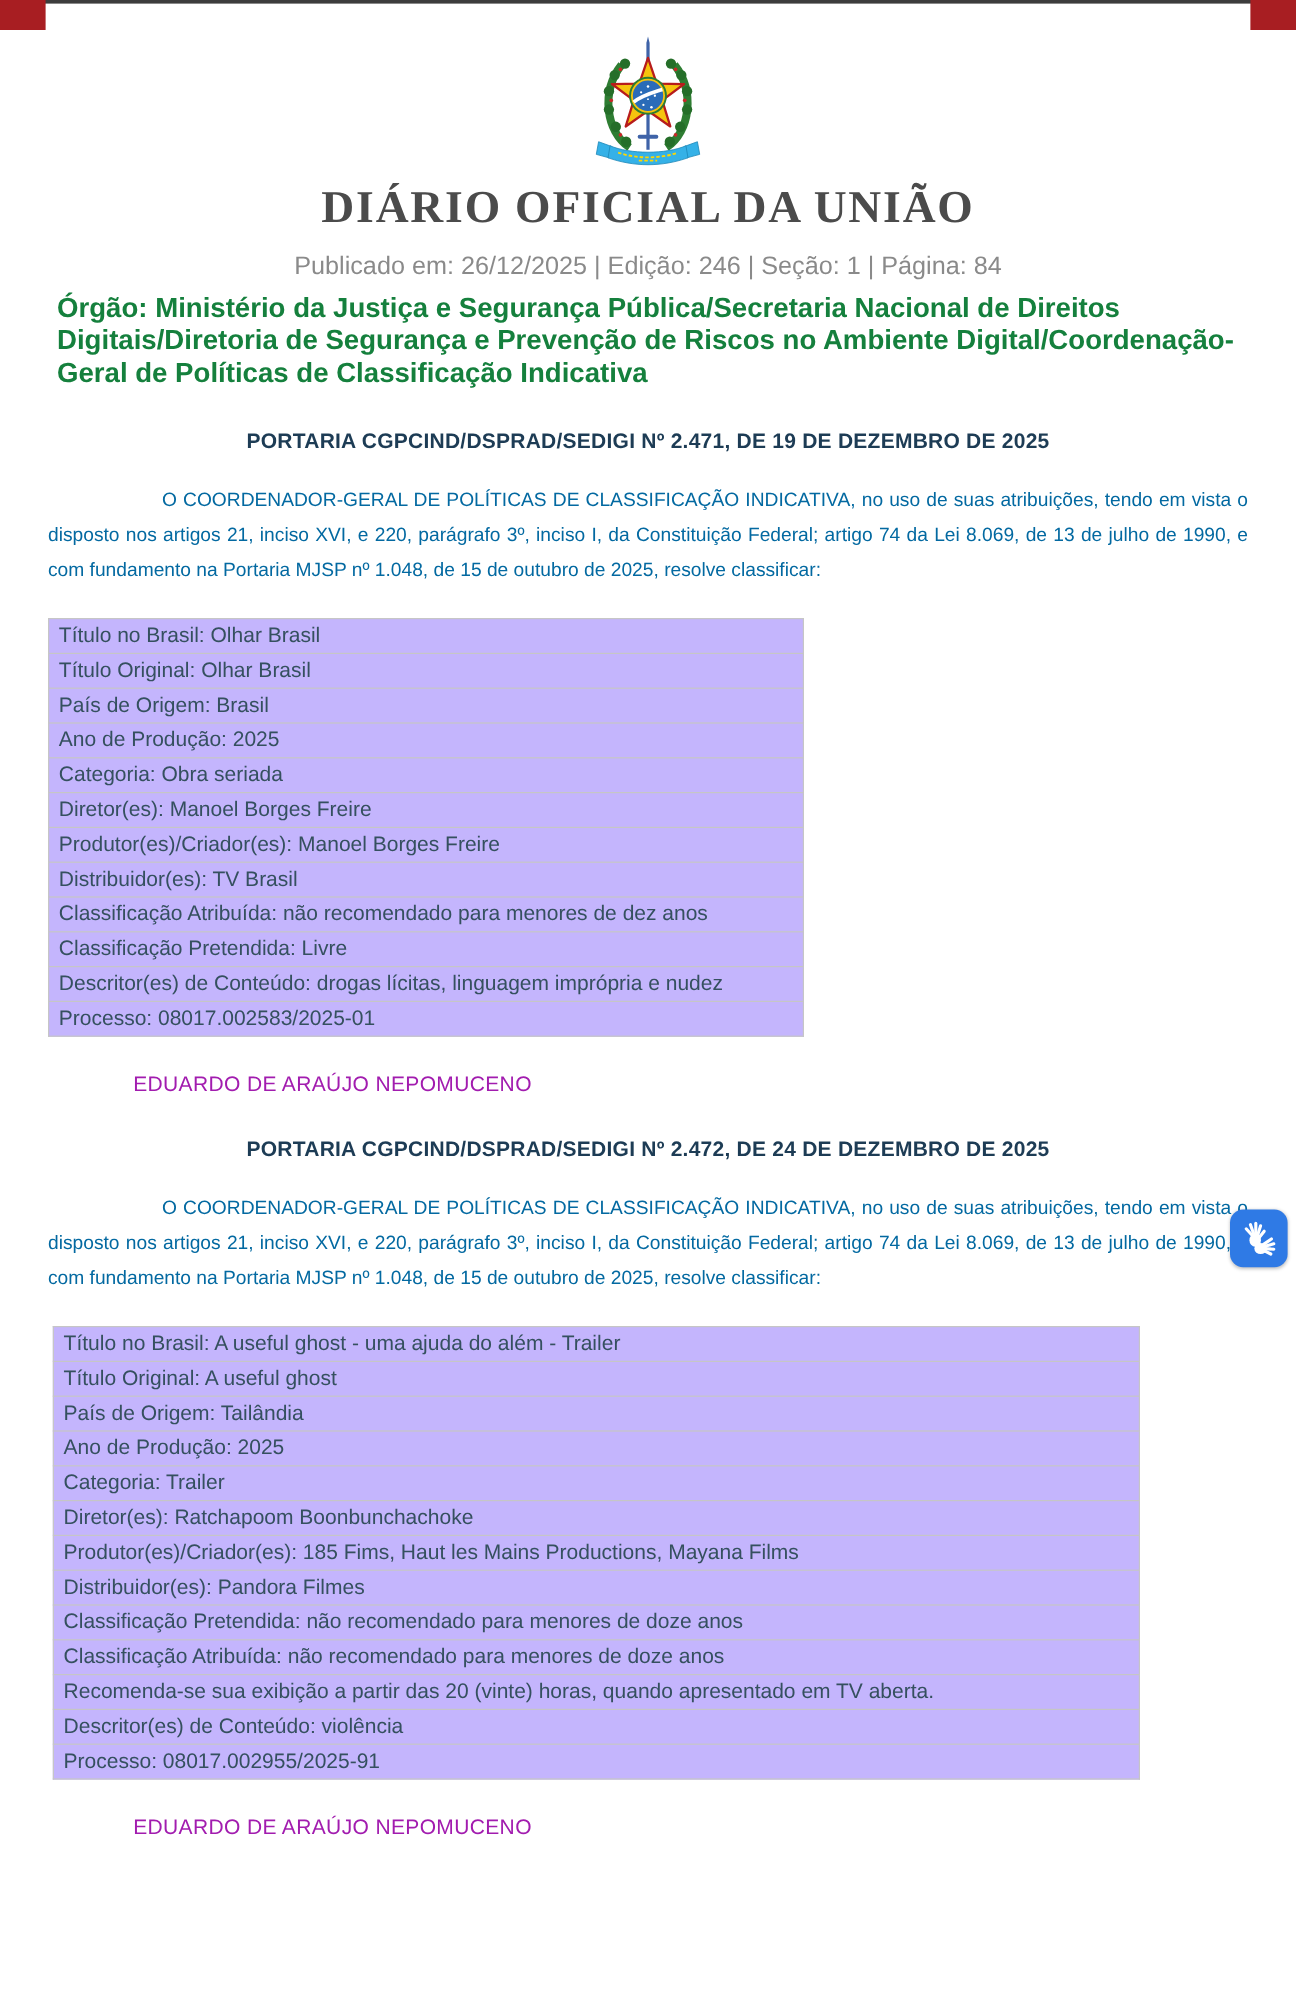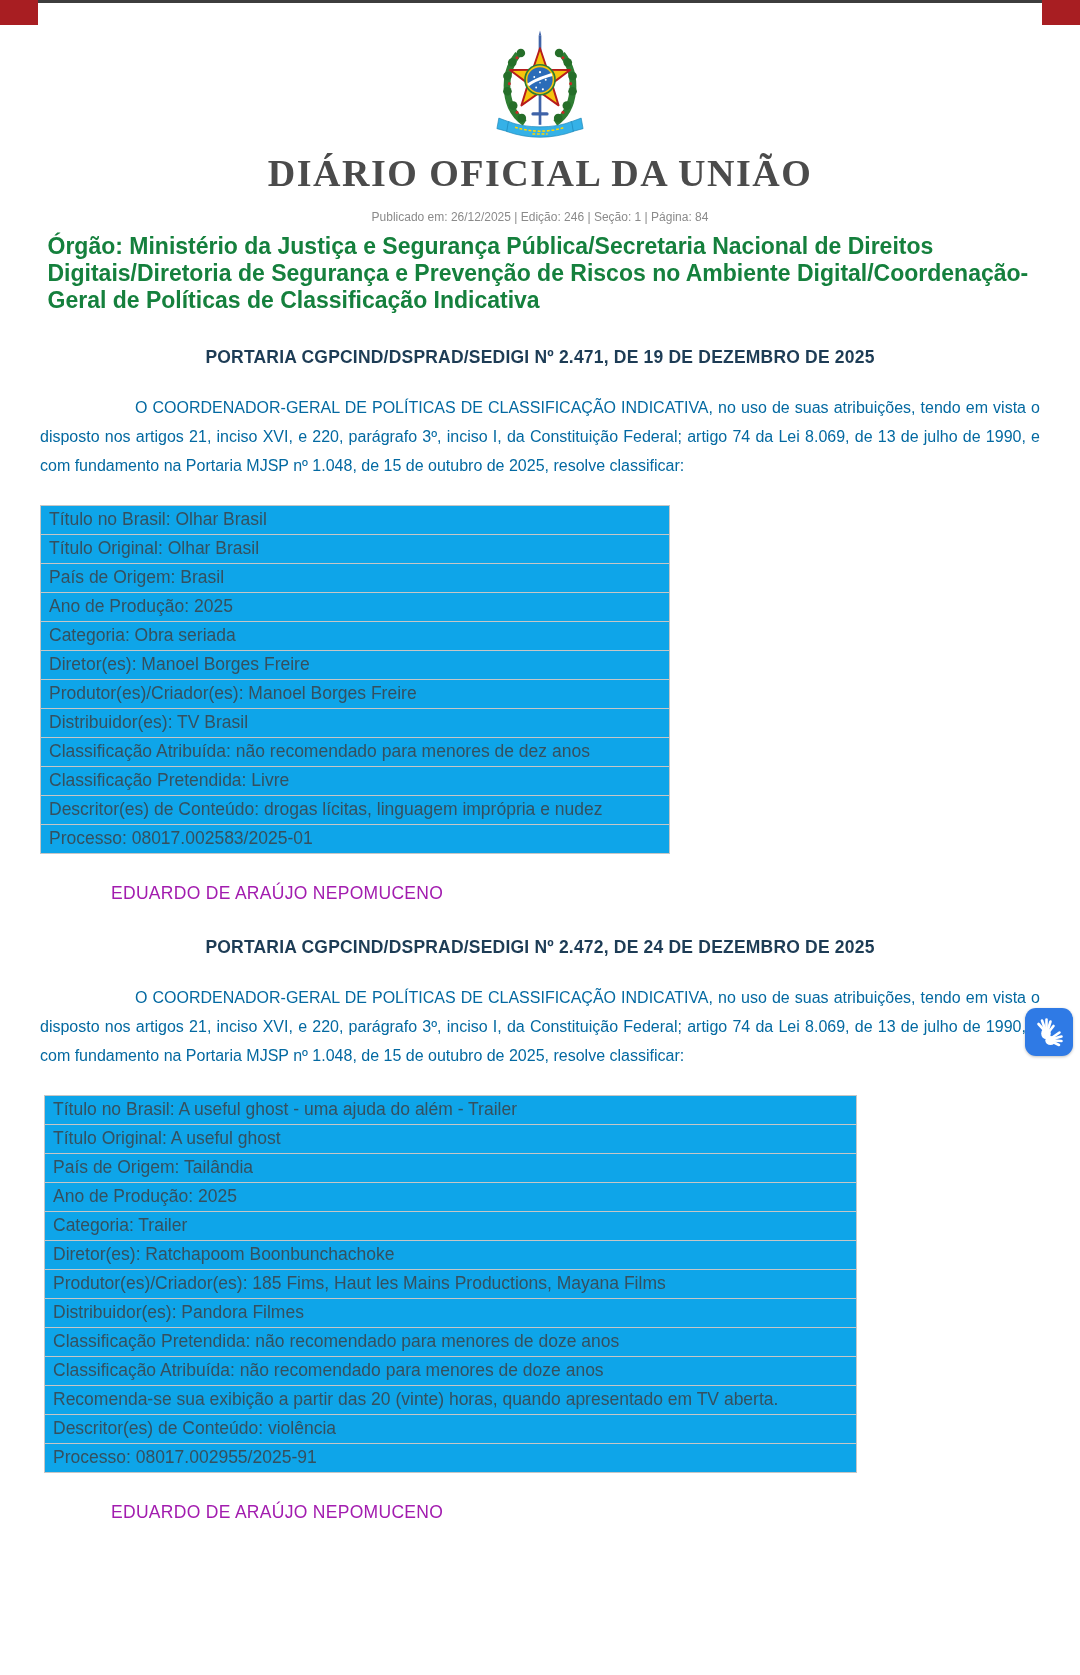--- a/index.html
+++ b/index.html
@@ -14,41 +14,41 @@
   .corner-marker.left{left:0;}
   .corner-marker.right{right:0;}
 
   
   .arms-wrap{padding-top:30px;text-align:center;line-height:0;}
   .masthead-title{
     margin:10px 0 15px;text-align:center;
     font-family:"Liberation Serif",serif;font-weight:700;
     font-size:38px;letter-spacing:1.5px;color:#4b4b4b;line-height:1.1;
   }
-  .pub-line{text-align:center;color:#8a8a8a;font-size:12px;margin-top:7px;}
+  .pub-line{text-align:center;color:#8a8a8a;font-size:21px;margin-top:7px;}
   .organ-line{
     text-align:left;color:#15803d;font-weight:700;font-size:23px;
     line-height:27px;max-width:985px;margin:9px auto 0;
   }
 
   
   .ord-heading{
     text-align:center;font-weight:700;font-size:17.5px;color:#1d3c55;
     margin:33px 40px 0;letter-spacing:.2px;
   }
   .ord-body{
     margin:25px 40px 0;text-align:justify;text-indent:95px;
     font-size:16px;line-height:29px;color:#0369a1;
   }
   table.class-table{
     border-collapse:collapse;margin:25px 0 0 40px;table-layout:fixed;
-    background:#0ea5e9;
+    background:#c4b5fd;
   }
   table.t1{width:630px;}
-  table.t2{width:813px;margin-left:44px;}
+  table.t2{width:906px;margin-left:44px;}
   .class-table td{
     border:1px solid #c6c6c6;font-size:17.5px;color:#35505f;
     padding:3px 6px 4px 8px;white-space:nowrap;overflow:hidden;line-height:21px;
   }
   .signature{margin:29px 0 0 111px;font-size:17.5px;color:#a21caf;letter-spacing:.3px;}
 
   
   .vlibras-btn{
     position:absolute;top:1008px;right:7px;width:48px;height:48px;
     background:#2f7ae5;border-radius:11px;display:flex;align-items:center;

